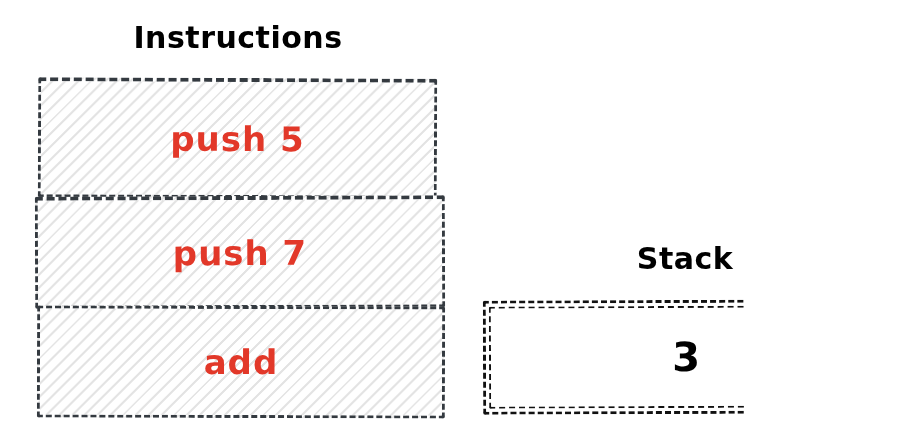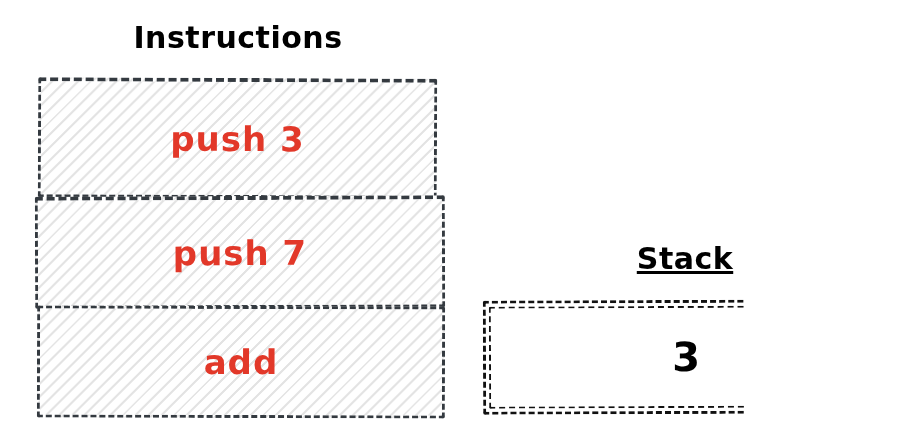--- a/index.html
+++ b/index.html
@@ -24,21 +24,21 @@
   }
   .title {
     position: absolute;
     text-align: center;
     font-size: 30px;
     font-weight: 700;
     color: var(--title-text);
     letter-spacing: 0.5px;
   }
   .instructions-title { left: 36px; top: 20px; width: 404px; }
-  .stack-title        { left: 483px; top: 241px; width: 404px; text-decoration: underline; }
+  .stack-title        { left: 483px; top: 241px; width: 404px; }
 
   .ibox {
     position: absolute;
     border: 3px dashed var(--instruction-border);
     border-radius: 2px;
     background-color: #fff;
     background-image: repeating-linear-gradient(
       135deg,
       transparent 0px, transparent 7px,
       var(--hatch-line) 7px, var(--hatch-line) 9px
@@ -83,21 +83,21 @@
   }
 </style>
 </head>
 <body>
 
 <div class="canvas">
 
   <div class="title instructions-title">Instructions</div>
 
   <div class="ibox ibox1">
-    <span class="ilabel">push 3</span>
+    <span class="ilabel">push 5</span>
   </div>
 
   <div class="ibox ibox2">
     <span class="ilabel">push 7</span>
   </div>
 
   <div class="ibox ibox3">
     <span class="ilabel">add</span>
   </div>
 

